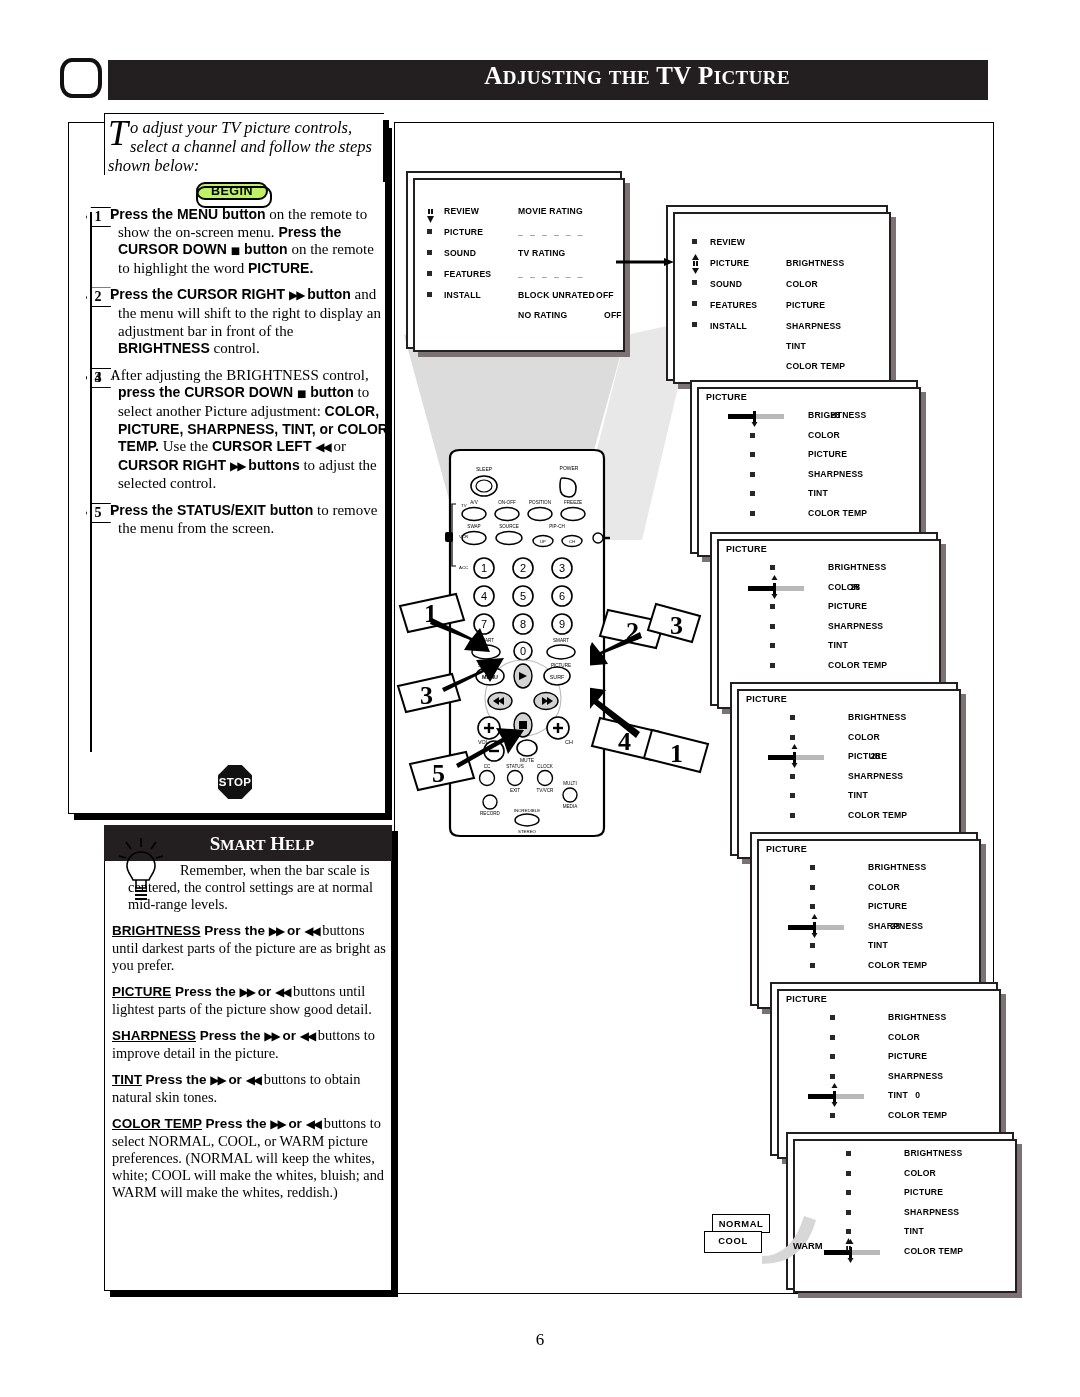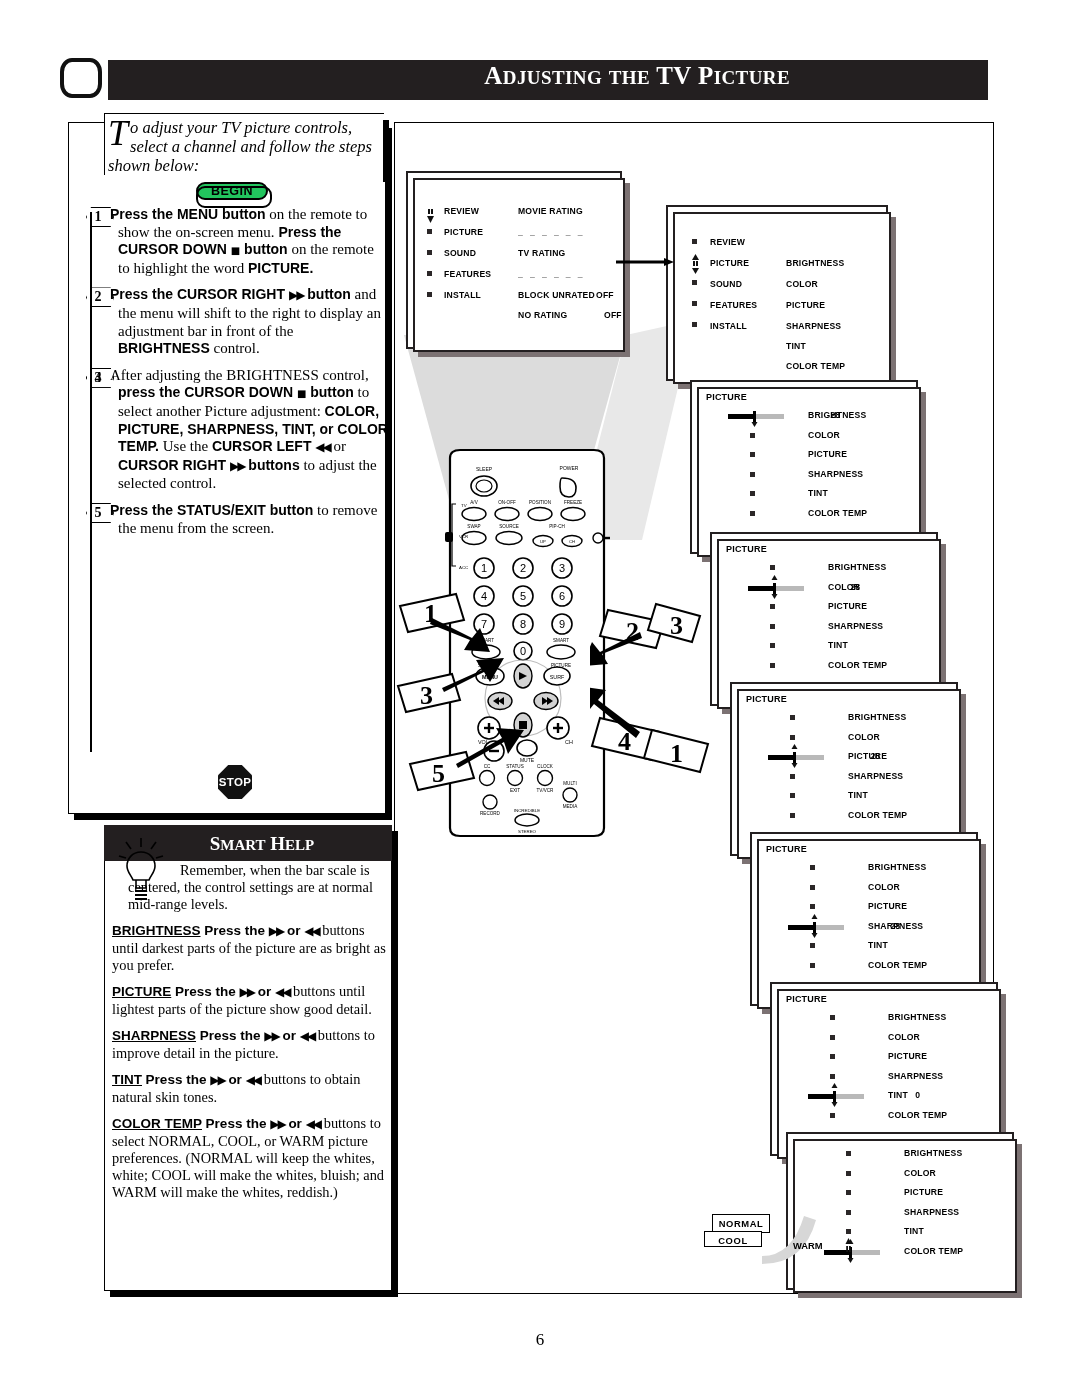--- a/index.html
+++ b/index.html
@@ -53,21 +53,21 @@
     position:absolute; left:68px; top:122px; width:318px; height:692px;
     border:1.5px solid #000; background:#fff; z-index:4;
   }
   #left-panel-shadow {
     position:absolute; left:74px; top:128px; width:318px; height:692px;
     background:#000; z-index:3;
   }
 
   #begin-pill {
     position:absolute; left:196px; top:182px; width:72px; height:18px;
-    border:2px solid #000; border-radius:9px; background:#22c55e;
+    border:2px solid #000; border-radius:9px; background:#bef264;
     text-align:center; font-family:"Liberation Sans", sans-serif;
     font-weight:bold; font-size:12.5px; line-height:15px; letter-spacing:.5px;
     z-index:8;
   }
   #begin-pill:before{
     content:""; position:absolute; left:-2px; top:2px; width:72px; height:18px;
     border:2px solid #000; border-radius:9px; z-index:-1;
   }
 
   #steps { position:absolute; left:88px; top:206px; width:300px; z-index:8; }
@@ -647,19 +647,19 @@
   </g>
   <text x="28" y="170" font-family="Liberation Serif, serif" font-size="26" font-weight="bold" fill="#000" stroke="none">4</text>
   <g fill="#fff" stroke="#000" stroke-width="2">
     <polygon points="62,150 118,164 110,192 54,178"></polygon>
   </g>
   <text x="80" y="182" font-family="Liberation Serif, serif" font-size="26" font-weight="bold" fill="#000" stroke="none">1</text>
   <path d="M8,150 L-34,118 L-26,108 L-56,104 L-46,132 L-38,122 L4,156 Z" fill="#000" transform="translate(42,2)"></path>
 </svg>
 
 <div class="chip" style="left:712px; top:1214px; width:58px; height:19px; line-height:17px;">NORMAL</div>
-<div class="chip" style="left:704px; top:1231px; width:58px; height:16px; line-height:17px;">COOL</div>
+<div class="chip" style="left:704px; top:1231px; width:58px; height:22px; line-height:17px;">COOL</div>
 <div style="position:absolute; left:793px; top:1240px; z-index:14; font-family:'Liberation Sans',sans-serif; font-weight:bold; font-size:9.4px;">WARM</div>
 <svg style="position:absolute; left:758px; top:1208px; width:60px; height:56px; z-index:12;" viewBox="0 0 60 56">
   <path d="M4 48 Q34 48 46 8 L58 12 Q46 56 4 56 Z" fill="#d7d7d7"></path>
 </svg>
 
 <div id="page-num">6</div>
 
 </body></html>

